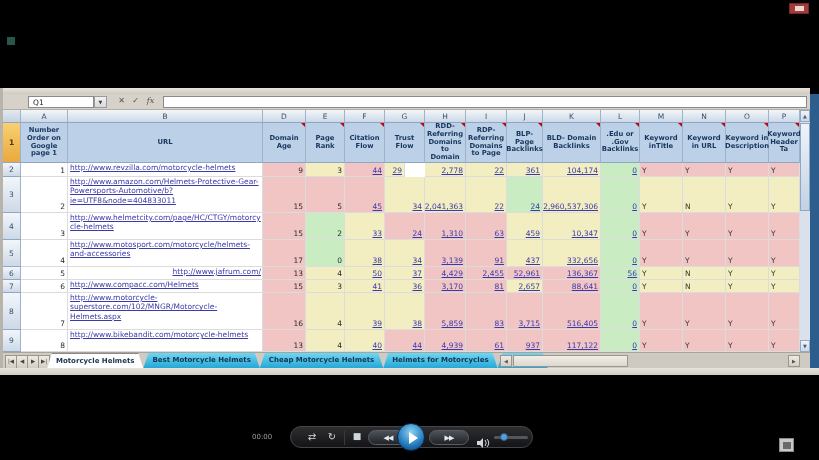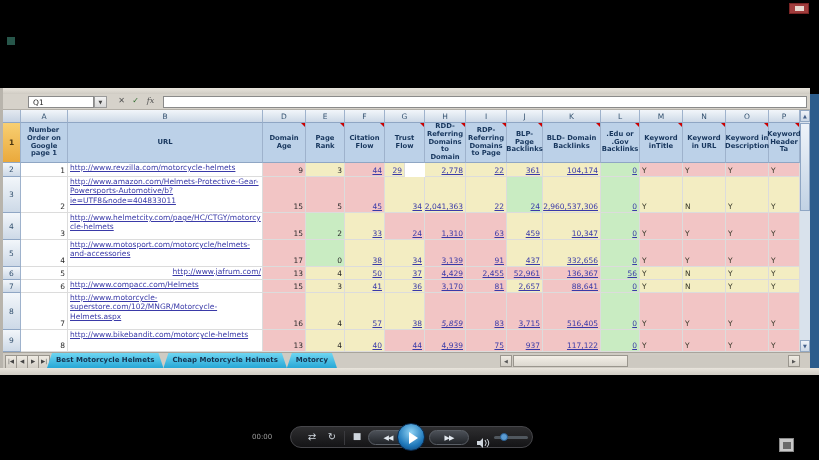--- a/index.html
+++ b/index.html
@@ -220,39 +220,39 @@
       <div class="abs cell fill-p num link" style="left: 543px; top: 280px; width: 58px; height: 13px;">88,641</div>
       <div class="abs cell fill-g num link" style="left: 601px; top: 280px; width: 39px; height: 13px;">0</div>
       <div class="abs cell fill-y yn" style="left: 640px; top: 280px; width: 43px; height: 13px;">Y</div>
       <div class="abs cell fill-y yn" style="left: 683px; top: 280px; width: 43px; height: 13px;">N</div>
       <div class="abs cell fill-y yn" style="left: 726px; top: 280px; width: 43px; height: 13px;">Y</div>
       <div class="abs cell fill-y yn" style="left: 769px; top: 280px; width: 31px; height: 13px;">Y</div>
       <div class="abs cell num" style="left: 21px; top: 293px; width: 47px; height: 37px;">7</div>
       <div class="abs cell url link" style="left: 68px; top: 293px; width: 195px; height: 37px;">http://www.motorcycle-superstore.com/102/MNGR/Motorcycle-Helmets.aspx</div>
       <div class="abs cell fill-p num" style="left: 263px; top: 293px; width: 43px; height: 37px;">16</div>
       <div class="abs cell fill-y num" style="left: 306px; top: 293px; width: 39px; height: 37px;">4</div>
-      <div class="abs cell fill-y num link" style="left: 345px; top: 293px; width: 40px; height: 37px;">57</div>
+      <div class="abs cell fill-y num link" style="left: 345px; top: 293px; width: 40px; height: 37px;">39</div>
       <div class="abs cell fill-y num link" style="left: 385px; top: 293px; width: 40px; height: 37px;">38</div>
-      <div class="abs cell fill-p num link" style="left: 425px; top: 293px; width: 41px; height: 37px; font-style: italic;">5,859</div>
+      <div class="abs cell fill-p num link" style="left: 425px; top: 293px; width: 41px; height: 37px;">5,859</div>
       <div class="abs cell fill-p num link" style="left: 466px; top: 293px; width: 41px; height: 37px;">83</div>
       <div class="abs cell fill-p num link" style="left: 507px; top: 293px; width: 36px; height: 37px;">3,715</div>
       <div class="abs cell fill-p num link" style="left: 543px; top: 293px; width: 58px; height: 37px;">516,405</div>
       <div class="abs cell fill-g num link" style="left: 601px; top: 293px; width: 39px; height: 37px;">0</div>
       <div class="abs cell fill-p yn" style="left: 640px; top: 293px; width: 43px; height: 37px;">Y</div>
       <div class="abs cell fill-p yn" style="left: 683px; top: 293px; width: 43px; height: 37px;">Y</div>
       <div class="abs cell fill-p yn" style="left: 726px; top: 293px; width: 43px; height: 37px;">Y</div>
       <div class="abs cell fill-p yn" style="left: 769px; top: 293px; width: 31px; height: 37px;">Y</div>
       <div class="abs cell num" style="left: 21px; top: 330px; width: 47px; height: 22px;">8</div>
       <div class="abs cell url link" style="left: 68px; top: 330px; width: 195px; height: 22px;">http://www.bikebandit.com/motorcycle-helmets</div>
       <div class="abs cell fill-p num" style="left: 263px; top: 330px; width: 43px; height: 22px;">13</div>
       <div class="abs cell fill-y num" style="left: 306px; top: 330px; width: 39px; height: 22px;">4</div>
       <div class="abs cell fill-y num link" style="left: 345px; top: 330px; width: 40px; height: 22px;">40</div>
       <div class="abs cell fill-p num link" style="left: 385px; top: 330px; width: 40px; height: 22px;">44</div>
       <div class="abs cell fill-p num link" style="left: 425px; top: 330px; width: 41px; height: 22px;">4,939</div>
-      <div class="abs cell fill-p num link" style="left: 466px; top: 330px; width: 41px; height: 22px;">75</div>
+      <div class="abs cell fill-p num link" style="left: 466px; top: 330px; width: 41px; height: 22px;">61</div>
       <div class="abs cell fill-p num link" style="left: 507px; top: 330px; width: 36px; height: 22px;">937</div>
       <div class="abs cell fill-p num link" style="left: 543px; top: 330px; width: 58px; height: 22px;">117,122</div>
       <div class="abs cell fill-g num link" style="left: 601px; top: 330px; width: 39px; height: 22px;">0</div>
       <div class="abs cell fill-p yn" style="left: 640px; top: 330px; width: 43px; height: 22px;">Y</div>
       <div class="abs cell fill-p yn" style="left: 683px; top: 330px; width: 43px; height: 22px;">Y</div>
       <div class="abs cell fill-p yn" style="left: 726px; top: 330px; width: 43px; height: 22px;">Y</div>
       <div class="abs cell fill-p yn" style="left: 769px; top: 330px; width: 31px; height: 22px;">Y</div>
     </div>
 
   <div class="abs sb-track" style="left:800px;top:110px;width:10px;height:242px;">
@@ -262,22 +262,24 @@
   </div>
 
   <div class="abs tabbar" style="left:3px;top:352px;width:807px;height:16px;">
     <div id="tabnav" class="abs" style="left:2px;top:2px;height:12px;">
         <div class="tabnav" style="position: absolute; left: 0px; top: 0px; width: 10px; height: 12px;">|◀</div>
         <div class="tabnav" style="position: absolute; left: 11px; top: 0px; width: 10px; height: 12px;">◀</div>
         <div class="tabnav" style="position: absolute; left: 22px; top: 0px; width: 10px; height: 12px;">▶</div>
         <div class="tabnav" style="position: absolute; left: 33px; top: 0px; width: 10px; height: 12px;">▶|</div>
       </div>
     <div id="tabs" class="abs" style="left:44px;top:0px;height:16px;display:flex;">
+        <div class="tab tab-active">Motorcycle Helmets</div>
         <div class="tab tab-other">Best Motorcycle Helmets</div>
         <div class="tab tab-other">Cheap Motorcycle Helmets</div>
+        <div class="tab tab-other">Helmets for Motorcycles</div>
         <div class="tab tab-other" style="max-width: 38px; overflow: hidden;">Motorcy</div>
       </div>
     <div class="abs hsb-track" style="left:497px;top:2px;width:300px;height:12px;">
       <div class="abs hsb-btn" style="left:0;top:0;width:12px;height:12px;">◀</div>
       <div class="abs hsb-thumb" style="left:13px;top:0;width:115px;height:12px;"></div>
       <div class="abs hsb-btn" style="left:288px;top:0;width:12px;height:12px;">▶</div>
     </div>
   </div>
   <div class="abs win-strip" style="left:0;top:368px;width:819px;height:7px;"></div>
 

